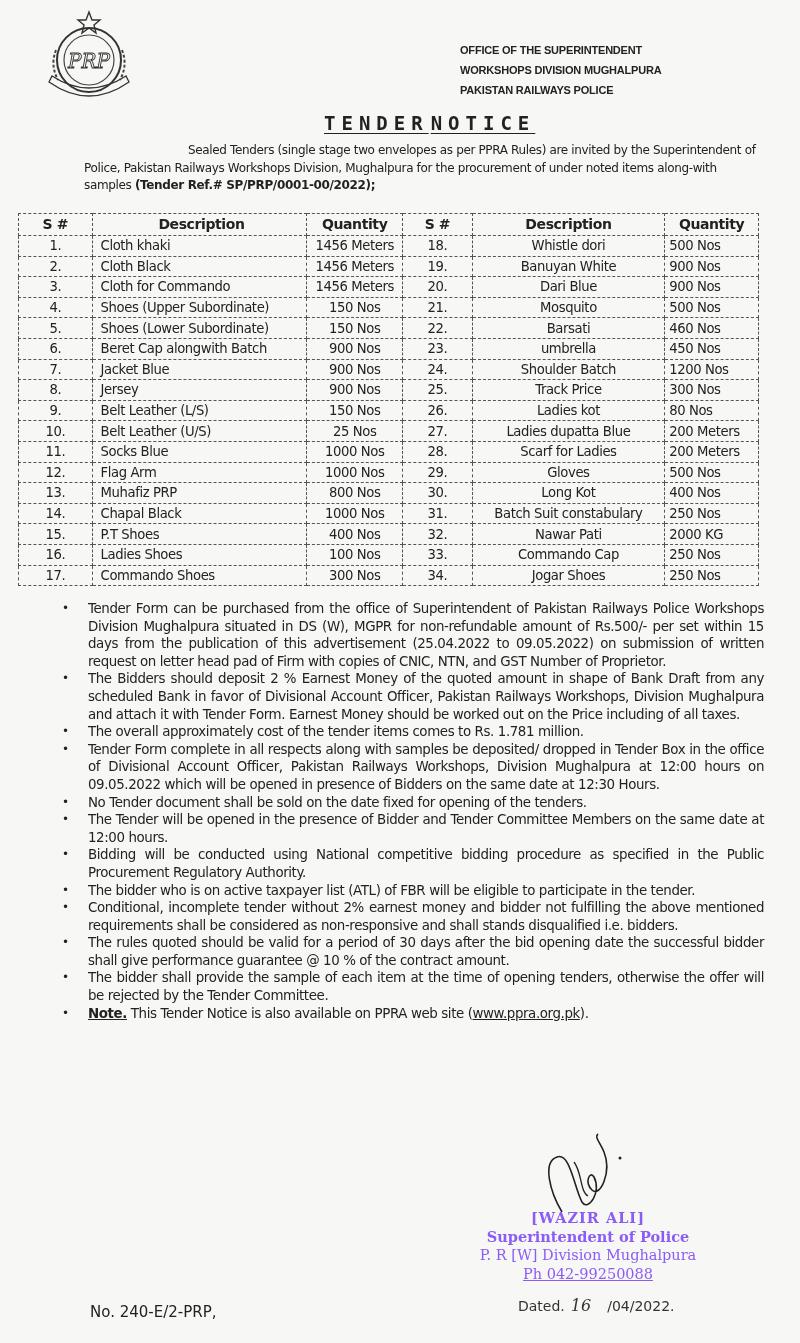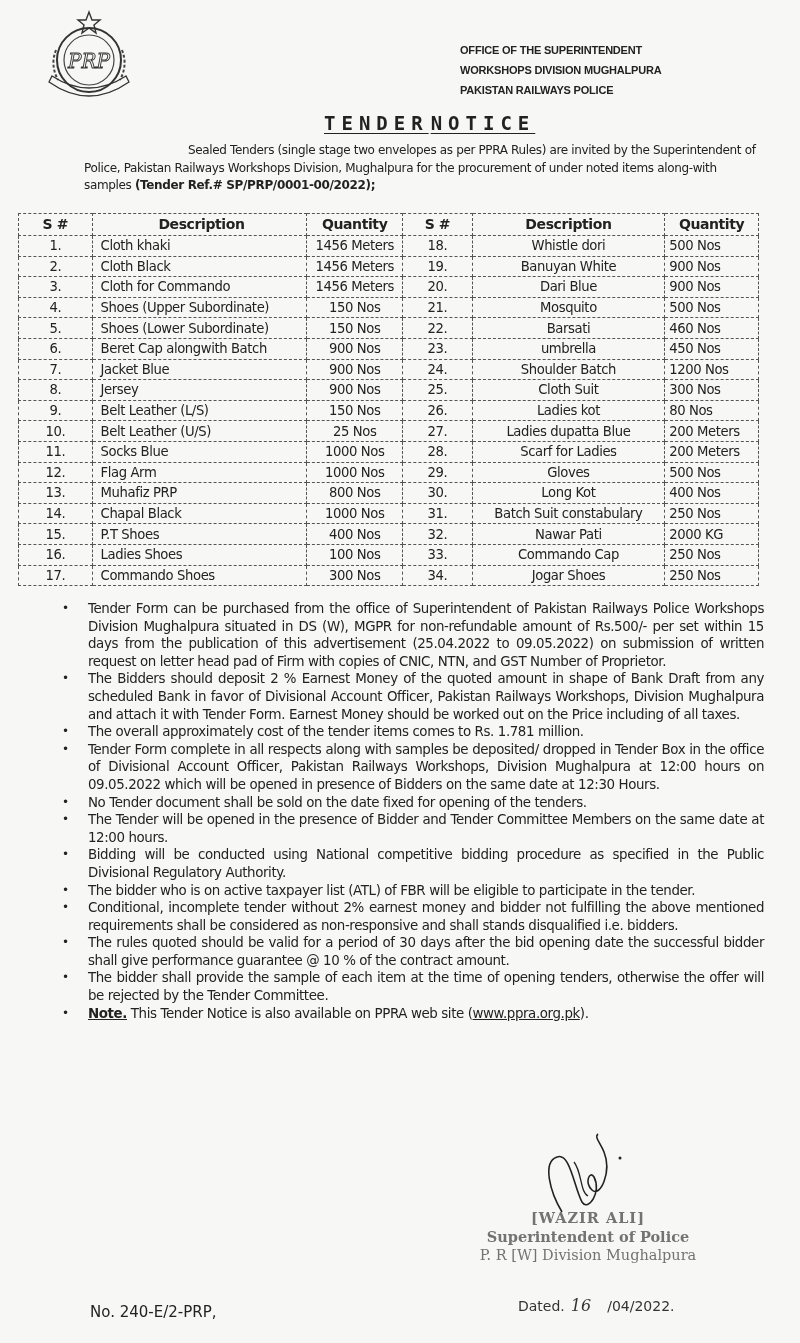--- a/index.html
+++ b/index.html
@@ -69,21 +69,21 @@
   }
   ul.conditions li b { font-weight: bold; }
   ul.conditions li u { text-decoration: underline; }
 
   
   .signature {
     position: absolute; left: 462px; top: 1132px; width: 200px; height: 90px;
   }
   .sig-block {
     position: absolute; left: 470px; top: 1208px; width: 236px;
-    text-align: center; font-family: "DejaVu Serif", serif; color: #737373;
+    text-align: center; font-family: "DejaVu Serif", serif; color: #8b5cf6;
     font-size: 14.5px; line-height: 19px;
   }
   .sig-block .name { font-weight: bold; letter-spacing: 1px; }
   .sig-block .rank { font-weight: bold; }
   .sig-block .phone { text-decoration: underline; }
 
   .dated {
     position: absolute; left: 518px; top: 1296px;
     font-family: "DejaVu Sans", sans-serif; font-size: 14px; color: #333;
   }
@@ -187,21 +187,21 @@
           <td class="c-qty">900 Nos</td>
           <td class="c-sn2">24.</td>
           <td class="c-desc-r">Shoulder Batch</td>
           <td class="c-qty2">1200 Nos</td>
         </tr>
         <tr>
           <td class="c-sn">8.</td>
           <td class="c-desc-l">Jersey</td>
           <td class="c-qty">900 Nos</td>
           <td class="c-sn2">25.</td>
-          <td class="c-desc-r">Cloth Suit</td>
+          <td class="c-desc-r">Track Price</td>
           <td class="c-qty2">300 Nos</td>
         </tr>
         <tr>
           <td class="c-sn">9.</td>
           <td class="c-desc-l">Belt Leather (L/S)</td>
           <td class="c-qty">150 Nos</td>
           <td class="c-sn2">26.</td>
           <td class="c-desc-r">Ladies kot</td>
           <td class="c-qty2">80 Nos</td>
         </tr>
@@ -272,38 +272,39 @@
       </tbody>
   </table>
 
   <ul class="conditions" id="conditions-list">
   <li><span class="dot">•</span><span>Tender Form can be purchased from the office of Superintendent of Pakistan Railways Police Workshops Division Mughalpura situated in DS (W), MGPR for non-refundable amount of Rs.500/- per set within 15 days from the publication of this advertisement (25.04.2022 to 09.05.2022) on submission of written request on letter head pad of Firm with copies of CNIC, NTN, and GST Number of Proprietor.</span></li>
       <li><span class="dot">•</span><span>The Bidders should deposit 2 % Earnest Money of the quoted amount in shape of Bank Draft from any scheduled Bank in favor of Divisional Account Officer, Pakistan Railways Workshops, Division Mughalpura and attach it with Tender Form. Earnest Money should be worked out on the Price including of all taxes.</span></li>
       <li><span class="dot">•</span><span>The overall approximately cost of the tender items comes to Rs. 1.781 million.</span></li>
       <li><span class="dot">•</span><span>Tender Form complete in all respects along with samples be deposited/ dropped in Tender Box in the office of Divisional Account Officer, Pakistan Railways Workshops, Division Mughalpura at 12:00 hours on 09.05.2022 which will be opened in presence of Bidders on the same date at 12:30 Hours.</span></li>
       <li><span class="dot">•</span><span>No Tender document shall be sold on the date fixed for opening of the tenders.</span></li>
       <li><span class="dot">•</span><span>The Tender will be opened in the presence of Bidder and Tender Committee Members on the same date at 12:00 hours.</span></li>
-      <li><span class="dot">•</span><span>Bidding will be conducted using National competitive bidding procedure as specified in the Public Divisional Regulatory Authority.</span></li>
+      <li><span class="dot">•</span><span>Bidding will be conducted using National competitive bidding procedure as specified in the Public Procurement Regulatory Authority.</span></li>
       <li><span class="dot">•</span><span>The bidder who is on active taxpayer list (ATL) of FBR will be eligible to participate in the tender.</span></li>
       <li><span class="dot">•</span><span>Conditional, incomplete tender without 2% earnest money and bidder not fulfilling the above mentioned requirements shall be considered as non-responsive and shall stands disqualified i.e. bidders.</span></li>
       <li><span class="dot">•</span><span>The rules quoted should be valid for a period of 30 days after the bid opening date the successful bidder shall give performance guarantee @ 10 % of the contract amount.</span></li>
       <li><span class="dot">•</span><span>The bidder shall provide the sample of each item at the time of opening tenders, otherwise the offer will be rejected by the Tender Committee.</span></li>
       <li><span class="dot">•</span><b><u>Note.</u></b><span> This Tender Notice is also available on PPRA web site (</span><u>www.ppra.org.pk</u><span>).</span></li>
     </ul>
 
   <svg class="signature" viewBox="0 0 200 90">
     <path d="M100,80 C88,60 80,30 95,25 C108,20 112,55 120,70 C126,80 140,60 132,45 C128,38 122,50 130,58 C138,66 150,40 142,20 C138,10 132,5 136,2" fill="none" stroke="#222" stroke-width="1.6"></path>
     <path d="M112,30 C120,40 118,60 126,64" fill="none" stroke="#222" stroke-width="1.3"></path>
     <circle cx="158" cy="26" r="1.5" fill="#222"></circle>
   </svg>
 
   <div class="sig-block">
     <div class="name">[WAZIR ALI]</div>
     <div class="rank">Superintendent of Police</div>
     <div>P. R [W] Division Mughalpura</div>
+    <div class="phone">Ph 042-99250088</div>
   </div>
 
   <div class="ref-no">No. 240-E/2-PRP,</div>
 
   <div class="dated">
     <span>Dated.</span><span class="hand">16</span><span>/04/2022.</span>
   </div>
 </div>
 
 </body></html>

